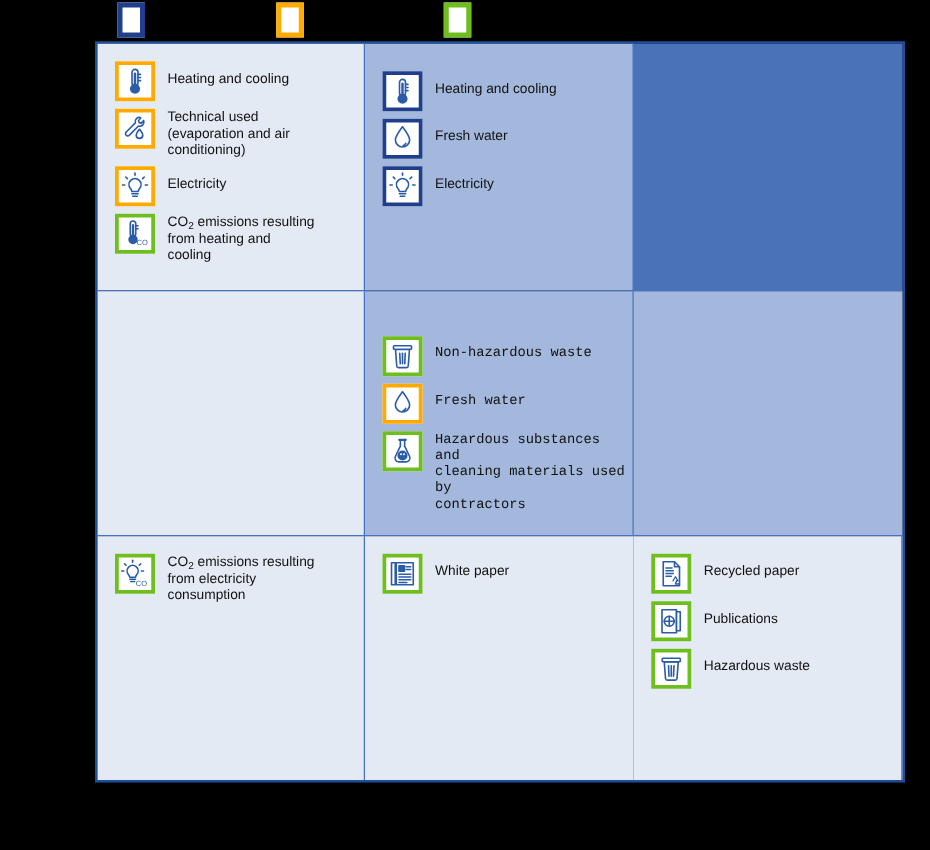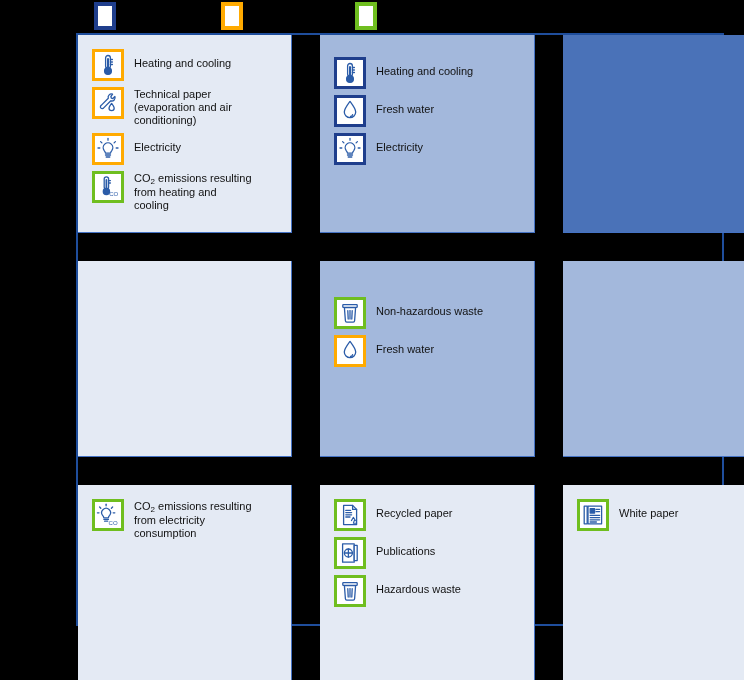--- a/index.html
+++ b/index.html
@@ -38,21 +38,20 @@
     position: absolute;
     left: 76px;
     top: 33px;
     width: 648px;
     height: 593px;
     border: 2px solid #1F4E9C;
     box-sizing: border-box;
     display: grid;
     grid-template-columns: 214px 215px 215px;
     grid-template-rows: 198px 196px 195px;
-    gap: 28px;
   }
   .cell {
     position: relative;
     box-sizing: border-box;
     border-right: 1px solid #4472C4;
     border-bottom: 1px solid #4472C4;
     padding: 14px 0 0 14px;
     overflow: visible;
   }
   .cell.col3 { border-right: none; }
@@ -88,21 +87,21 @@
     font-size: 11px;
     line-height: 13px;
     color: #111111;
     padding-top: 8px;
     white-space: pre-line;
   }
   .item.multiline .label { padding-top: 1px; }
 
   
   .cell .items { display: block; }
-  .cell.mid-center .items { padding-top: 22px; }
+  .cell.mid-center .items { padding-top: 22px; font-family: Liberation Mono, monospace; }
   .cell.top-center .items{ padding-top: 8px; }
 
   .item .label sub {
     font-size: 8px;
     vertical-align: baseline;
     position: relative;
     top: 2px;
   }
 
   svg { display: block; }
@@ -132,21 +131,21 @@
           </span>
           <span class="label">Heating and cooling</span>
         </div>
         <div class="item multiline">
           <span class="icon-box b-orange">
             <svg width="24" height="24" viewBox="0 0 24 24" fill="none" stroke="#2B5CA8" stroke-width="1.3" stroke-linecap="round" stroke-linejoin="round">
               <path d="M16.6 3.2a3.3 3.3 0 0 0-4.3 4.1L5.2 14.4a1.8 1.8 0 1 0 2.5 2.5l7.1-7.1a3.3 3.3 0 0 0 4.1-4.3l-2 2-1.6-.4-.4-1.6z" fill="#fff"></path>
               <path d="M15.6 12.4c-1.6 2.1-2.6 3.4-2.6 4.7a2.6 2.6 0 0 0 5.2 0c0-1.3-1-2.6-2.6-4.7z" fill="#fff"></path>
             </svg>
           </span>
-          <span class="label">Technical paper
+          <span class="label">Technical used
 (evaporation and air
 conditioning)</span>
         </div>
         <div class="item">
           <span class="icon-box b-orange">
             <svg width="24" height="24" viewBox="0 0 24 24" fill="none" stroke="#2B5CA8" stroke-width="1.3" stroke-linecap="round" stroke-linejoin="round">
               <path d="M8.2 13.6a4.8 4.8 0 1 1 7.6 0c-.9 1-1.2 1.6-1.3 2.6h-5c-.1-1-.4-1.6-1.3-2.6z" fill="#fff"></path>
               <line x1="9.5" y1="18" x2="14.5" y2="18"></line>
               <line x1="10.2" y1="20" x2="13.8" y2="20"></line>
               <line x1="12" y1="1.4" x2="12" y2="3.2"></line>
@@ -237,20 +236,34 @@
           <span class="label">Non-hazardous waste</span>
         </div>
         <div class="item">
           <span class="icon-box b-orange">
             <svg width="24" height="24" viewBox="0 0 24 24" fill="none" stroke="#2B5CA8" stroke-width="1.3" stroke-linecap="round" stroke-linejoin="round">
               <path d="M12 2.4C8.6 7 6.3 10.1 6.3 12.9a5.7 5.7 0 0 0 11.4 0c0-2.8-2.3-5.9-5.7-10.5z" fill="#fff"></path>
               <path d="M14.6 15.6a2.4 2.4 0 0 1-2.1 1.9"></path>
             </svg>
           </span>
           <span class="label">Fresh water</span>
+        </div>
+        <div class="item multiline">
+          <span class="icon-box b-green">
+            <svg width="24" height="24" viewBox="0 0 24 24" fill="none" stroke="#2B5CA8" stroke-width="1.3" stroke-linecap="round" stroke-linejoin="round">
+              <path d="M10.3 2.8h3.4v5.1l4 8.3a3 3 0 0 1-2.7 4.3H9a3 3 0 0 1-2.7-4.3l4-8.3z" fill="#fff"></path>
+              <line x1="9.4" y1="2.8" x2="14.6" y2="2.8" stroke-width="1.8"></line>
+              <circle cx="12" cy="15.4" r="3.4" fill="#2B5CA8" stroke="#2B5CA8"></circle>
+              <circle cx="10.8" cy="14.4" r="0.8" fill="#fff" stroke="none"></circle>
+              <circle cx="13.2" cy="14.4" r="0.8" fill="#fff" stroke="none"></circle>
+            </svg>
+          </span>
+          <span class="label">Hazardous substances and
+cleaning materials used by
+contractors</span>
         </div>
       </div>
     </div>
     <div class="cell bg-mid col3 row2 mid-right">
       <div class="items"></div>
     </div>
     <div class="cell bg-light col1 row3 bottom-left">
       <div class="items">
         <div class="item multiline">
           <span class="icon-box b-green">
@@ -265,75 +278,75 @@
               <line x1="18.8" y1="9.8" x2="17.2" y2="9.8"></line>
               <text x="12.6" y="21.6" font-size="6" font-family="Liberation Sans, sans-serif" fill="#2B5CA8" stroke="none">CO</text>
             </svg>
           </span>
           <span class="label">CO<sub>2</sub> emissions resulting
 from electricity
 consumption</span>
         </div>
       </div>
     </div>
-    <div class="cell bg-light col2 row3 bottom-center">
-      <div class="items">
-        <div class="item">
-          <span class="icon-box b-green">
-            <svg width="24" height="24" viewBox="0 0 24 24" fill="none" stroke="#2B5CA8" stroke-width="1.3" stroke-linecap="round" stroke-linejoin="round">
-              <path d="M5.6 2.4h9l4 4v15.2H5.6z" fill="#fff"></path>
-              <path d="M14.6 2.4v4h4"></path>
-              <line x1="7.8" y1="7.4" x2="12.6" y2="7.4"></line>
-              <line x1="7.8" y1="9.6" x2="13.6" y2="9.6"></line>
-              <line x1="7.8" y1="11.8" x2="13.6" y2="11.8"></line>
-              <line x1="7.8" y1="14" x2="12" y2="14"></line>
-              <path d="M13.4 17.6l2-3.2 2 3.2h-1.2l-.8 2.6h2.6" stroke-width="1.1"></path>
-            </svg>
-          </span>
-          <span class="label">Recycled paper</span>
-        </div>
-        <div class="item">
-          <span class="icon-box b-green">
-            <svg width="24" height="24" viewBox="0 0 24 24" fill="none" stroke="#2B5CA8" stroke-width="1.3" stroke-linecap="round" stroke-linejoin="round">
-              <rect x="4.6" y="2.8" width="11.6" height="18.4" fill="#fff"></rect>
-              <rect x="16.2" y="4.4" width="3" height="15.2" fill="#fff"></rect>
-              <circle cx="10.4" cy="12" r="4"></circle>
-              <line x1="10.4" y1="8" x2="10.4" y2="16"></line>
-              <line x1="6.4" y1="12" x2="14.4" y2="12"></line>
-            </svg>
-          </span>
-          <span class="label">Publications</span>
-        </div>
-        <div class="item">
-          <span class="icon-box b-green">
-            <svg width="24" height="24" viewBox="0 0 24 24" fill="none" stroke="#2B5CA8" stroke-width="1.3" stroke-linecap="round" stroke-linejoin="round">
-              <path d="M6.4 6.6h11.2l-1 13.2a1.4 1.4 0 0 1-1.4 1.3H8.8a1.4 1.4 0 0 1-1.4-1.3z" fill="#fff"></path>
-              <rect x="4.8" y="3.6" width="14.4" height="2.8" rx="0.6" fill="#fff"></rect>
-              <line x1="9.8" y1="9.6" x2="10.2" y2="18"></line>
-              <line x1="14.2" y1="9.6" x2="13.8" y2="18"></line>
-              <line x1="12" y1="9.6" x2="12" y2="18"></line>
-            </svg>
-          </span>
-          <span class="label">Hazardous waste</span>
-        </div>
-      </div>
-    </div>
     <div class="cell bg-light col3 row3 bottom-right">
       <div class="items">
         <div class="item">
           <span class="icon-box b-green">
             <svg width="24" height="24" viewBox="0 0 24 24" fill="none" stroke="#2B5CA8" stroke-width="1.3" stroke-linecap="round" stroke-linejoin="round">
               <rect x="3.2" y="3.2" width="3" height="17.6" fill="#fff"></rect>
               <rect x="7" y="3.2" width="13.6" height="17.6" fill="#fff"></rect>
               <rect x="9.2" y="5.6" width="4.4" height="4.4" fill="#2B5CA8" stroke="#2B5CA8"></rect>
               <line x1="15" y1="6.4" x2="18.6" y2="6.4"></line>
               <line x1="15" y1="8.6" x2="18.6" y2="8.6"></line>
               <line x1="9.2" y1="12.4" x2="18.6" y2="12.4"></line>
               <line x1="9.2" y1="14.6" x2="18.6" y2="14.6"></line>
               <line x1="9.2" y1="16.8" x2="18.6" y2="16.8"></line>
               <line x1="9.2" y1="19" x2="15.4" y2="19"></line>
             </svg>
           </span>
           <span class="label">White paper</span>
         </div>
       </div>
     </div>
+    <div class="cell bg-light col2 row3 bottom-center">
+      <div class="items">
+        <div class="item">
+          <span class="icon-box b-green">
+            <svg width="24" height="24" viewBox="0 0 24 24" fill="none" stroke="#2B5CA8" stroke-width="1.3" stroke-linecap="round" stroke-linejoin="round">
+              <path d="M5.6 2.4h9l4 4v15.2H5.6z" fill="#fff"></path>
+              <path d="M14.6 2.4v4h4"></path>
+              <line x1="7.8" y1="7.4" x2="12.6" y2="7.4"></line>
+              <line x1="7.8" y1="9.6" x2="13.6" y2="9.6"></line>
+              <line x1="7.8" y1="11.8" x2="13.6" y2="11.8"></line>
+              <line x1="7.8" y1="14" x2="12" y2="14"></line>
+              <path d="M13.4 17.6l2-3.2 2 3.2h-1.2l-.8 2.6h2.6" stroke-width="1.1"></path>
+            </svg>
+          </span>
+          <span class="label">Recycled paper</span>
+        </div>
+        <div class="item">
+          <span class="icon-box b-green">
+            <svg width="24" height="24" viewBox="0 0 24 24" fill="none" stroke="#2B5CA8" stroke-width="1.3" stroke-linecap="round" stroke-linejoin="round">
+              <rect x="4.6" y="2.8" width="11.6" height="18.4" fill="#fff"></rect>
+              <rect x="16.2" y="4.4" width="3" height="15.2" fill="#fff"></rect>
+              <circle cx="10.4" cy="12" r="4"></circle>
+              <line x1="10.4" y1="8" x2="10.4" y2="16"></line>
+              <line x1="6.4" y1="12" x2="14.4" y2="12"></line>
+            </svg>
+          </span>
+          <span class="label">Publications</span>
+        </div>
+        <div class="item">
+          <span class="icon-box b-green">
+            <svg width="24" height="24" viewBox="0 0 24 24" fill="none" stroke="#2B5CA8" stroke-width="1.3" stroke-linecap="round" stroke-linejoin="round">
+              <path d="M6.4 6.6h11.2l-1 13.2a1.4 1.4 0 0 1-1.4 1.3H8.8a1.4 1.4 0 0 1-1.4-1.3z" fill="#fff"></path>
+              <rect x="4.8" y="3.6" width="14.4" height="2.8" rx="0.6" fill="#fff"></rect>
+              <line x1="9.8" y1="9.6" x2="10.2" y2="18"></line>
+              <line x1="14.2" y1="9.6" x2="13.8" y2="18"></line>
+              <line x1="12" y1="9.6" x2="12" y2="18"></line>
+            </svg>
+          </span>
+          <span class="label">Hazardous waste</span>
+        </div>
+      </div>
+    </div>
   </div>
 
 </body></html>

